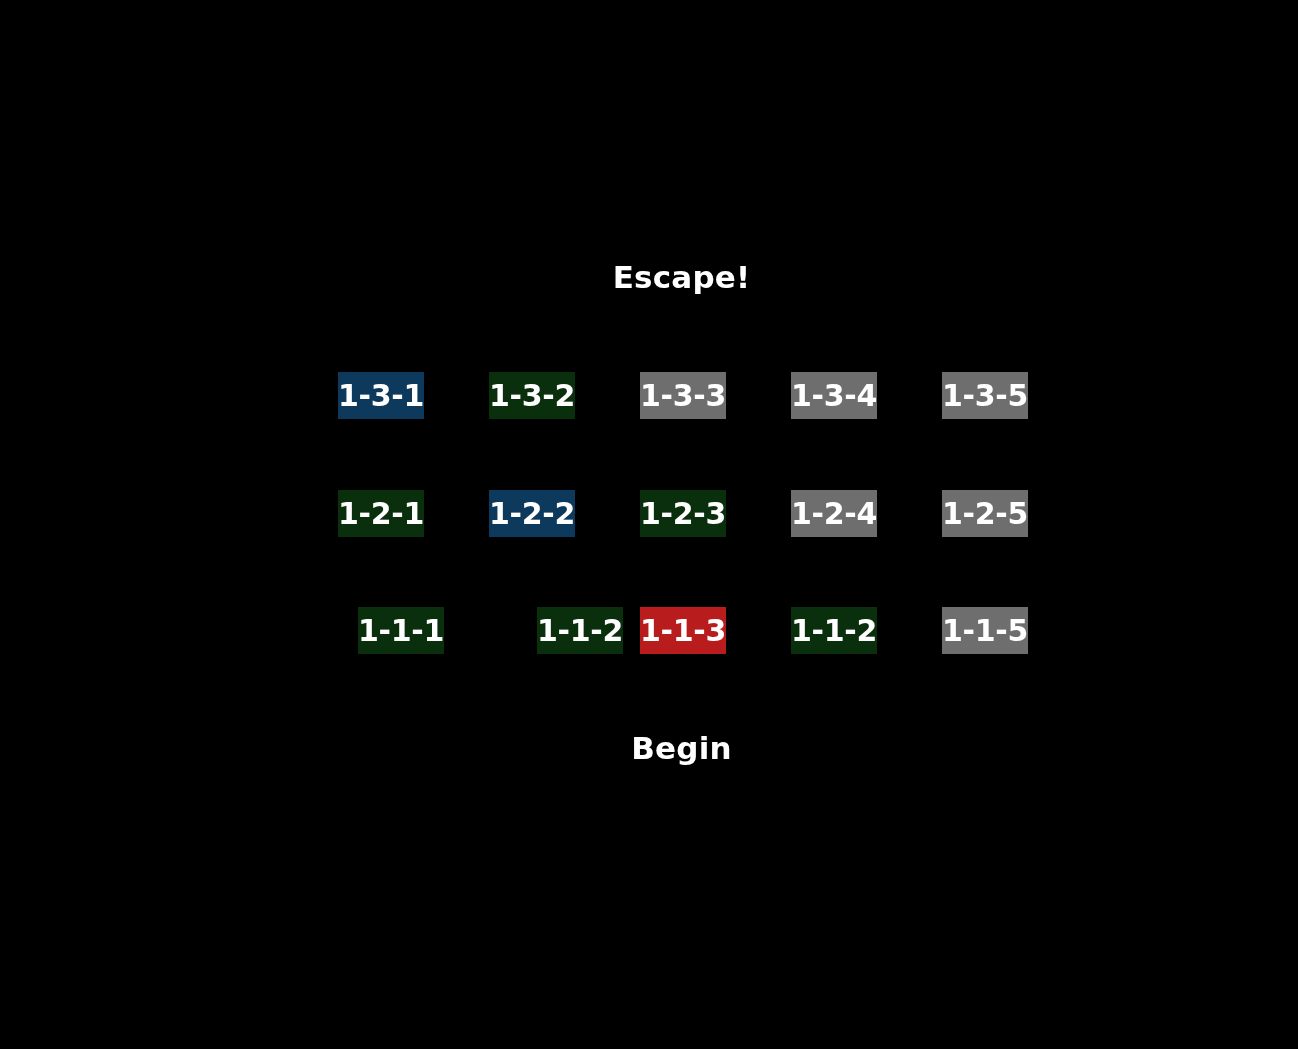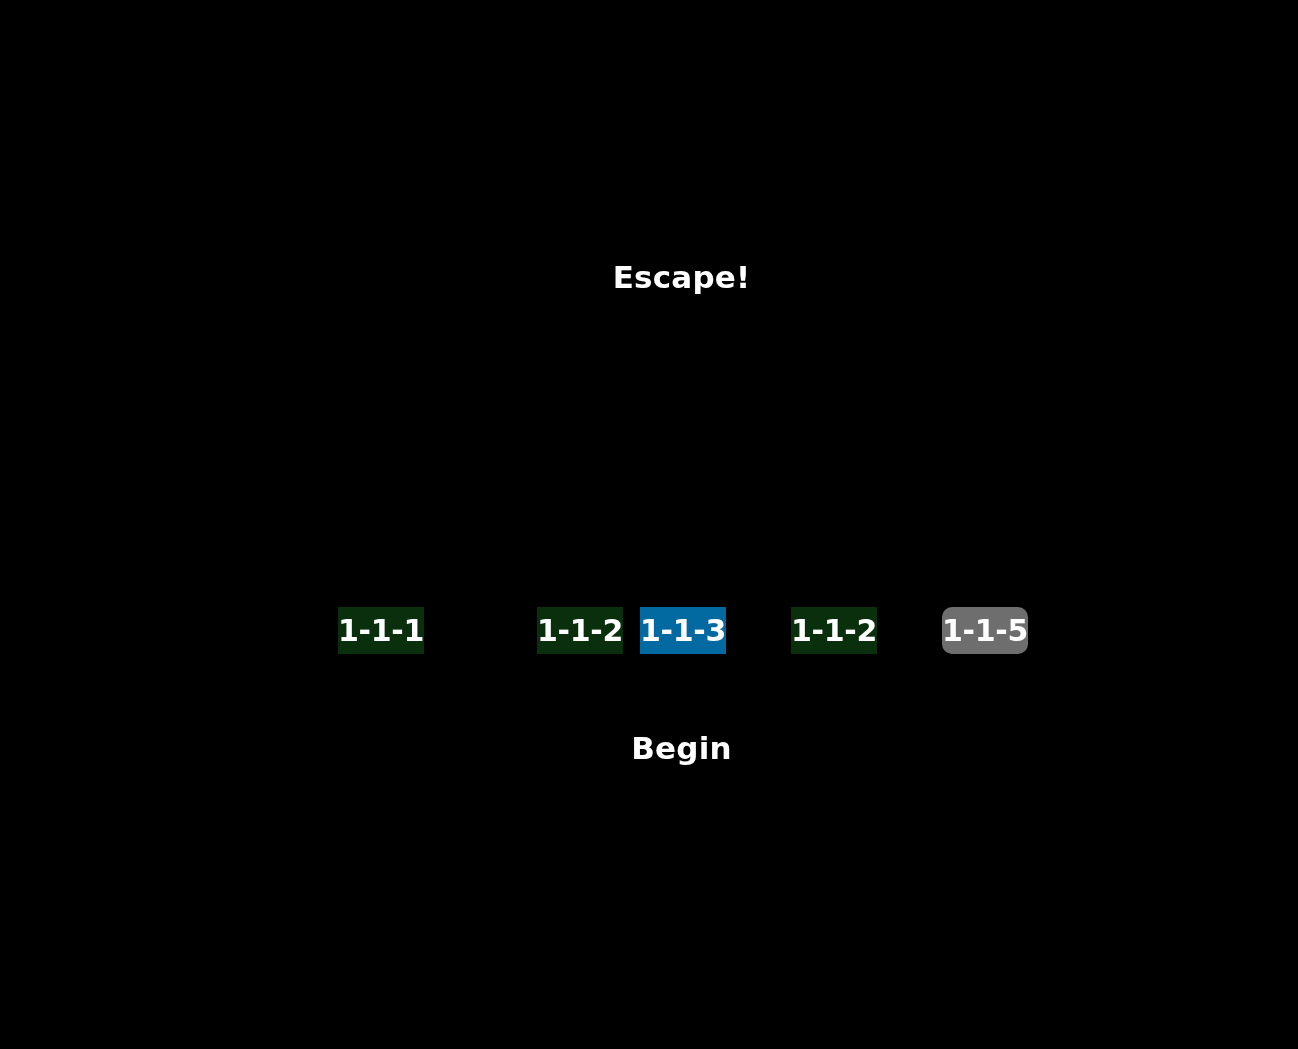--- a/index.html
+++ b/index.html
@@ -88,27 +88,41 @@
 </style>
 </head>
 <body>
 
 <div id="screen">
 
   <div class="goal-label">Escape!</div>
 
   <div class="grid">
 
+    <div class="grid-row r0">
+      <div class="cell c0" style="background: rgb(13, 58, 92);">1-3-1</div>
+      <div class="cell c1" style="background: rgb(10, 47, 12);">1-3-2</div>
+      <div class="cell c2" style="background: rgb(110, 110, 110);">1-3-3</div>
+      <div class="cell c3" style="background: rgb(110, 110, 110);">1-3-4</div>
+      <div class="cell c4" style="background: rgb(110, 110, 110);">1-3-5</div>
+    </div>
 
+    <div class="grid-row r1">
+      <div class="cell c0" style="background: rgb(10, 47, 12);">1-2-1</div>
+      <div class="cell c1" style="background: rgb(13, 58, 92);">1-2-2</div>
+      <div class="cell c2" style="background: rgb(10, 47, 12);">1-2-3</div>
+      <div class="cell c3" style="background: rgb(110, 110, 110);">1-2-4</div>
+      <div class="cell c4" style="background: rgb(110, 110, 110);">1-2-5</div>
+    </div>
 
     <div class="grid-row r2">
-      <div class="cell c0" style="background: rgb(10, 47, 12);">1-1-1</div>
+      <div class="cell c0" style="background: rgb(10, 47, 12); margin-left: 20px;">1-1-1</div>
       <div class="cell c1" style="background: rgb(10, 47, 12); margin-left: 48px;">1-1-2</div>
-      <div class="cell c2" style="background: #0369a1;">1-1-3</div>
+      <div class="cell c2" style="background: #b91c1c;">1-1-3</div>
       <div class="cell c3" style="background: rgb(10, 47, 12);">1-1-2</div>
-      <div class="cell c4" style="background: rgb(110, 110, 110); border-radius: 10px;">1-1-5</div>
+      <div class="cell c4" style="background: rgb(110, 110, 110);">1-1-5</div>
     </div>
 
   </div>
 
   <div class="start-label">Begin</div>
 
 </div>
 
 </body></html>

